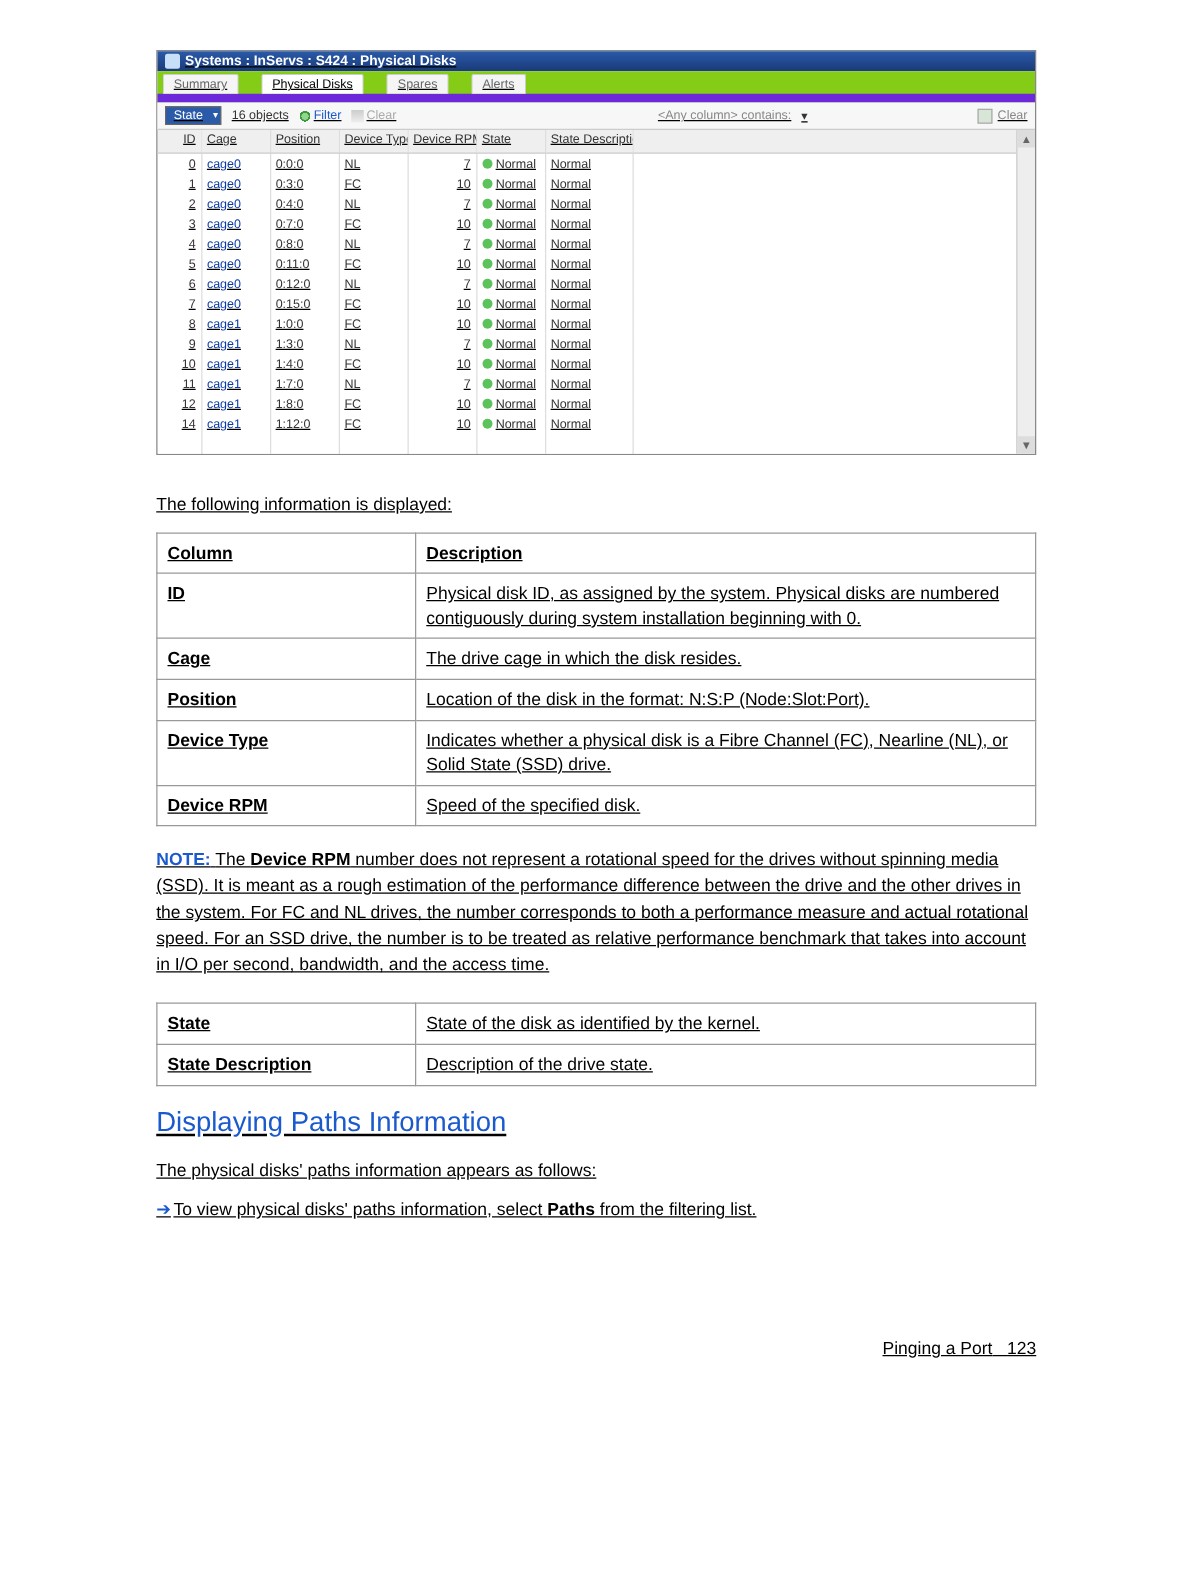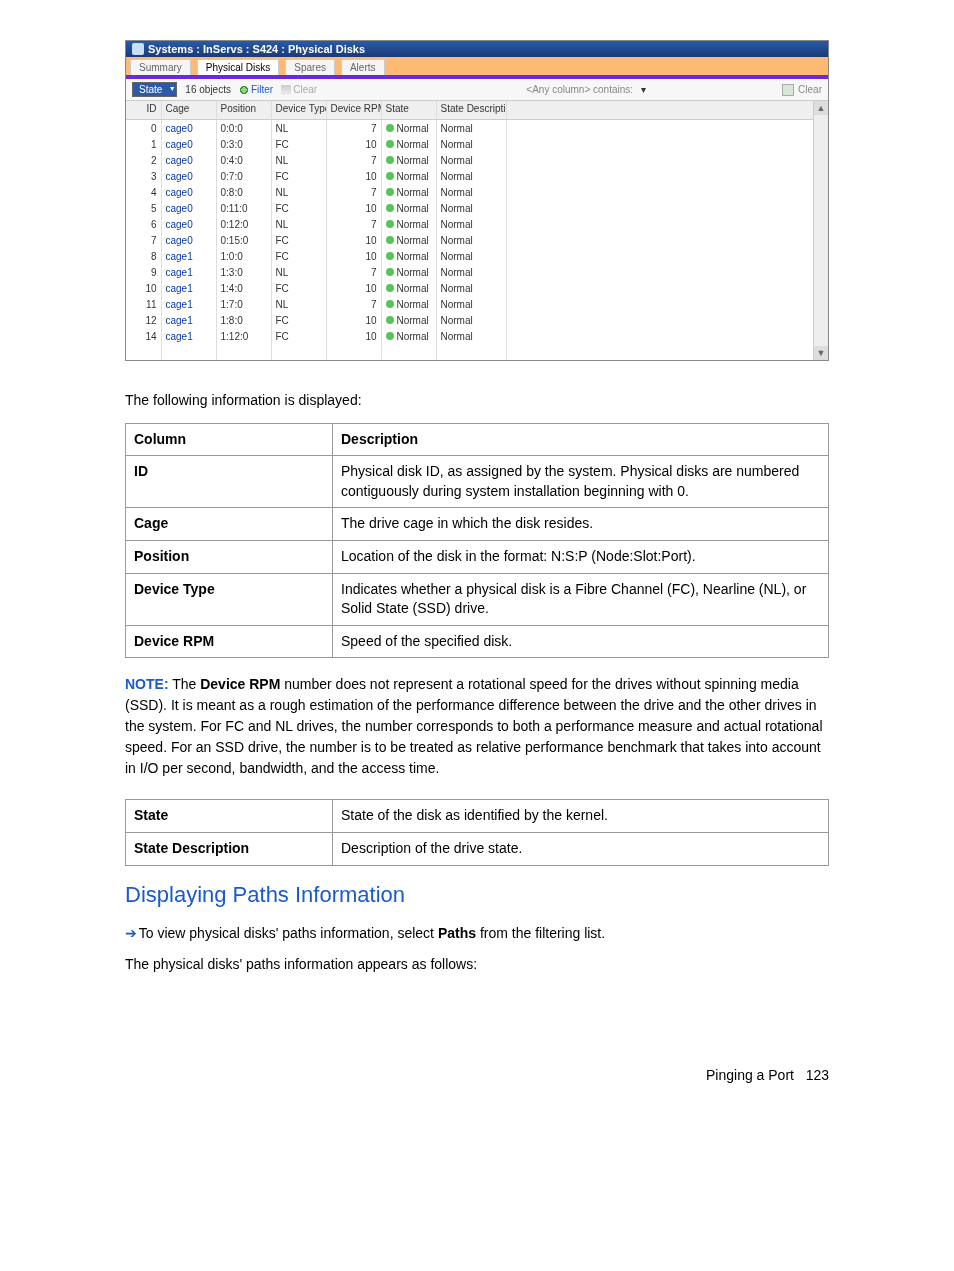--- a/index.html
+++ b/index.html
@@ -8,20 +8,21 @@
     color: #000;
     margin: 0;
     padding: 0;
     background: #fff;
   }
   .page {
     width: 764px;
     margin: 0 auto;
     padding: 40px 30px 60px 30px;
     box-sizing: border-box;
+    text-decoration: underline;
   }
   
   .app-panel {
     border: 1px solid #888;
     background: #fff;
     font-size: 10px;
     color: #333;
     margin-bottom: 30px;
   }
   .app-titlebar {
@@ -36,24 +37,24 @@
   }
   .app-titlebar .ticon {
     width: 12px;
     height: 12px;
     background: #c7dff7;
     display: inline-block;
     border-radius: 2px;
   }
   .app-tabs {
     display: flex;
-    background: #fdba74;
-    border-bottom: 4px solid #6d28d9;
+    background: #84cc16;
+    border-bottom: 7px solid #6d28d9;
     padding: 2px 4px 0 4px;
-    gap: 6px;
+    gap: 18px;
   }
   .app-tab {
     padding: 2px 8px;
     background: #f5f5f5;
     border: 1px solid #ccc;
     border-bottom: none;
     border-radius: 2px 2px 0 0;
     color: #666;
   }
   .app-tab.active {
@@ -518,23 +519,23 @@
         <tr>
           <td class="col-name">State Description</td>
           <td>Description of the drive state.</td>
         </tr>
       </tbody>
   </table>
 
   <h2 class="section-heading">Displaying Paths Information</h2>
 
 
+  <p class="doc-text">The physical disks' paths information appears as follows:</p>
+
   <p class="doc-text">
     <span class="step-arrow">➔</span><span>To view physical disks' paths information, select </span><b>Paths</b><span> from the filtering list.</span>
   </p>
 
-  <p class="doc-text">The physical disks' paths information appears as follows:</p>
-
   <div class="footer">
     <span>Pinging a Port</span>&nbsp;&nbsp;&nbsp;<span>123</span>
   </div>
 
 </div>
 
 </body></html>

